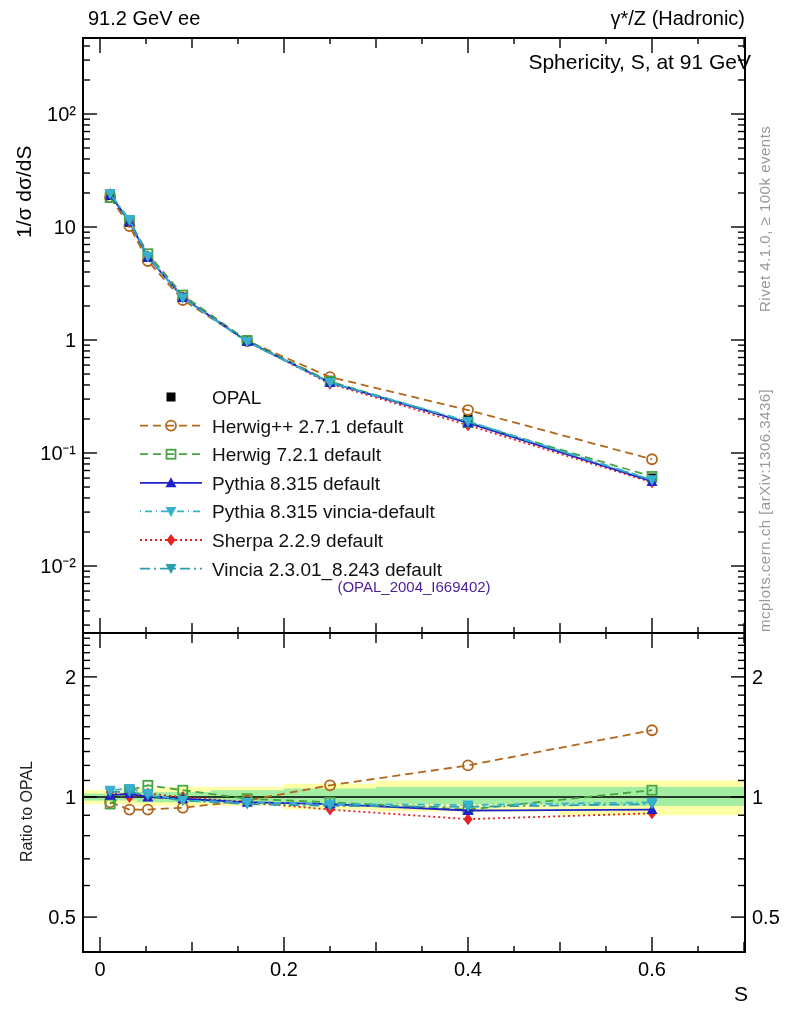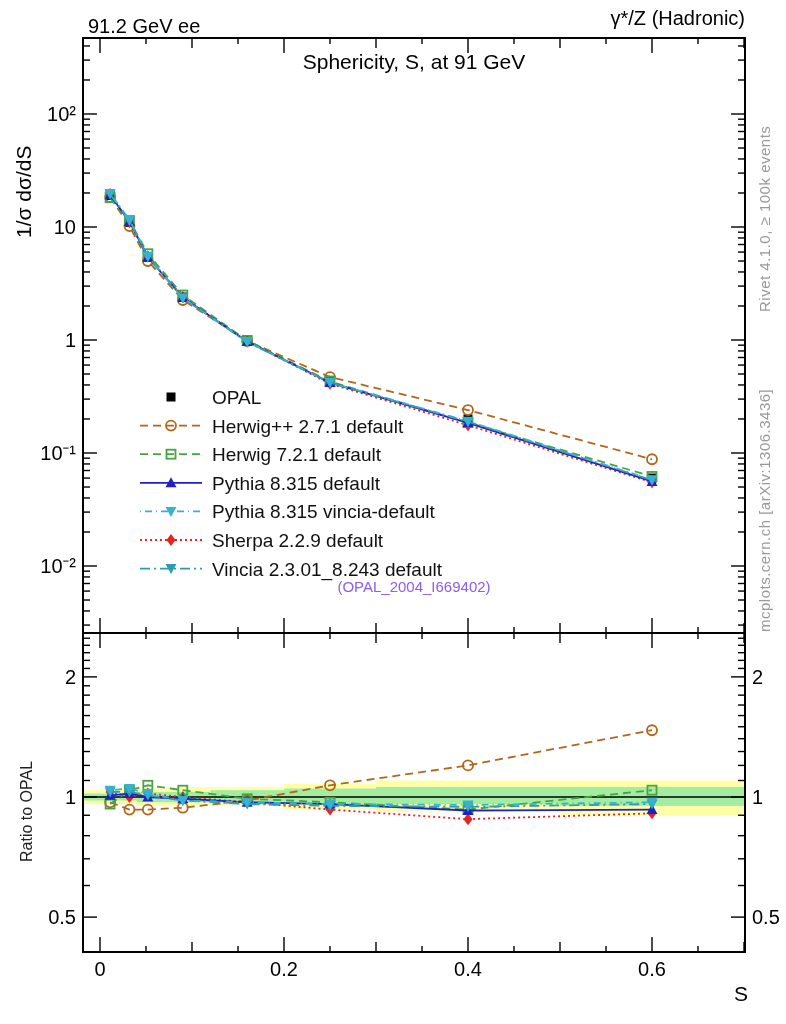--- a/index.html
+++ b/index.html
@@ -3,34 +3,34 @@
 <meta charset="utf-8">
 <style>
   html,body{margin:0;padding:0;background:#ffffff;}
   #page{position:relative;width:786px;height:1024px;background:#ffffff;overflow:hidden;
         font-family:"Liberation Sans", sans-serif;color:#000;}
   .abs{position:absolute;}
   .hdr{font-size:20px;white-space:nowrap;}
   .title{font-size:21px;text-align:center;}
   .rot{transform:rotate(-90deg);transform-origin:0 0;white-space:nowrap;}
   .credit{font-size:15px;color:#999;letter-spacing:.5px;}
-  .watermark{font-size:15px;color:#8b5cf6;text-align:center;}
+  .watermark{font-size:15px;color:#4c1d95;text-align:center;}
   .ylab-main{font-size:21px;}
   .ylab-ratio{font-size:16px;color:#222;}
   .xlab{font-size:21px;}
   svg text{font-family:"Liberation Sans", sans-serif;}
 </style>
 </head>
 <body>
 
 <div id="page">
-  <div class="abs hdr" style="left:88px;top:7px;margin-top:8px;">91.2 GeV ee</div>
+  <div class="abs hdr" style="left:88px;top:7px;">91.2 GeV ee</div>
   <div class="abs hdr" style="right:41px;top:7px;text-align:right;">γ*/Z (Hadronic)</div>
 
-  <div class="abs title" style="left:83px;top:50px;width:662px;">Sphericity, S, at 91 GeV</div>
+  <div class="abs title" style="left:89px;top:50px;width:662px;text-align:right;">Sphericity, S, at 91 GeV</div>
 
   <div class="abs rot ylab-main" style="left:12px;top:238px;">1/σ dσ/dS</div>
   <div class="abs rot ylab-ratio" style="left:18px;top:862px;">Ratio to OPAL</div>
 
   <div class="abs rot credit" style="left:756px;top:312px;">Rivet 4.1.0, ≥ 100k events</div>
   <div class="abs rot credit" style="left:756px;top:632px;">mcplots.cern.ch [arXiv:1306.3436]</div>
 
   <div class="abs watermark" style="left:83px;top:578px;width:662px;">(OPAL_2004_I669402)</div>
 
   <div class="abs xlab" style="right:38px;top:982px;">S</div>

